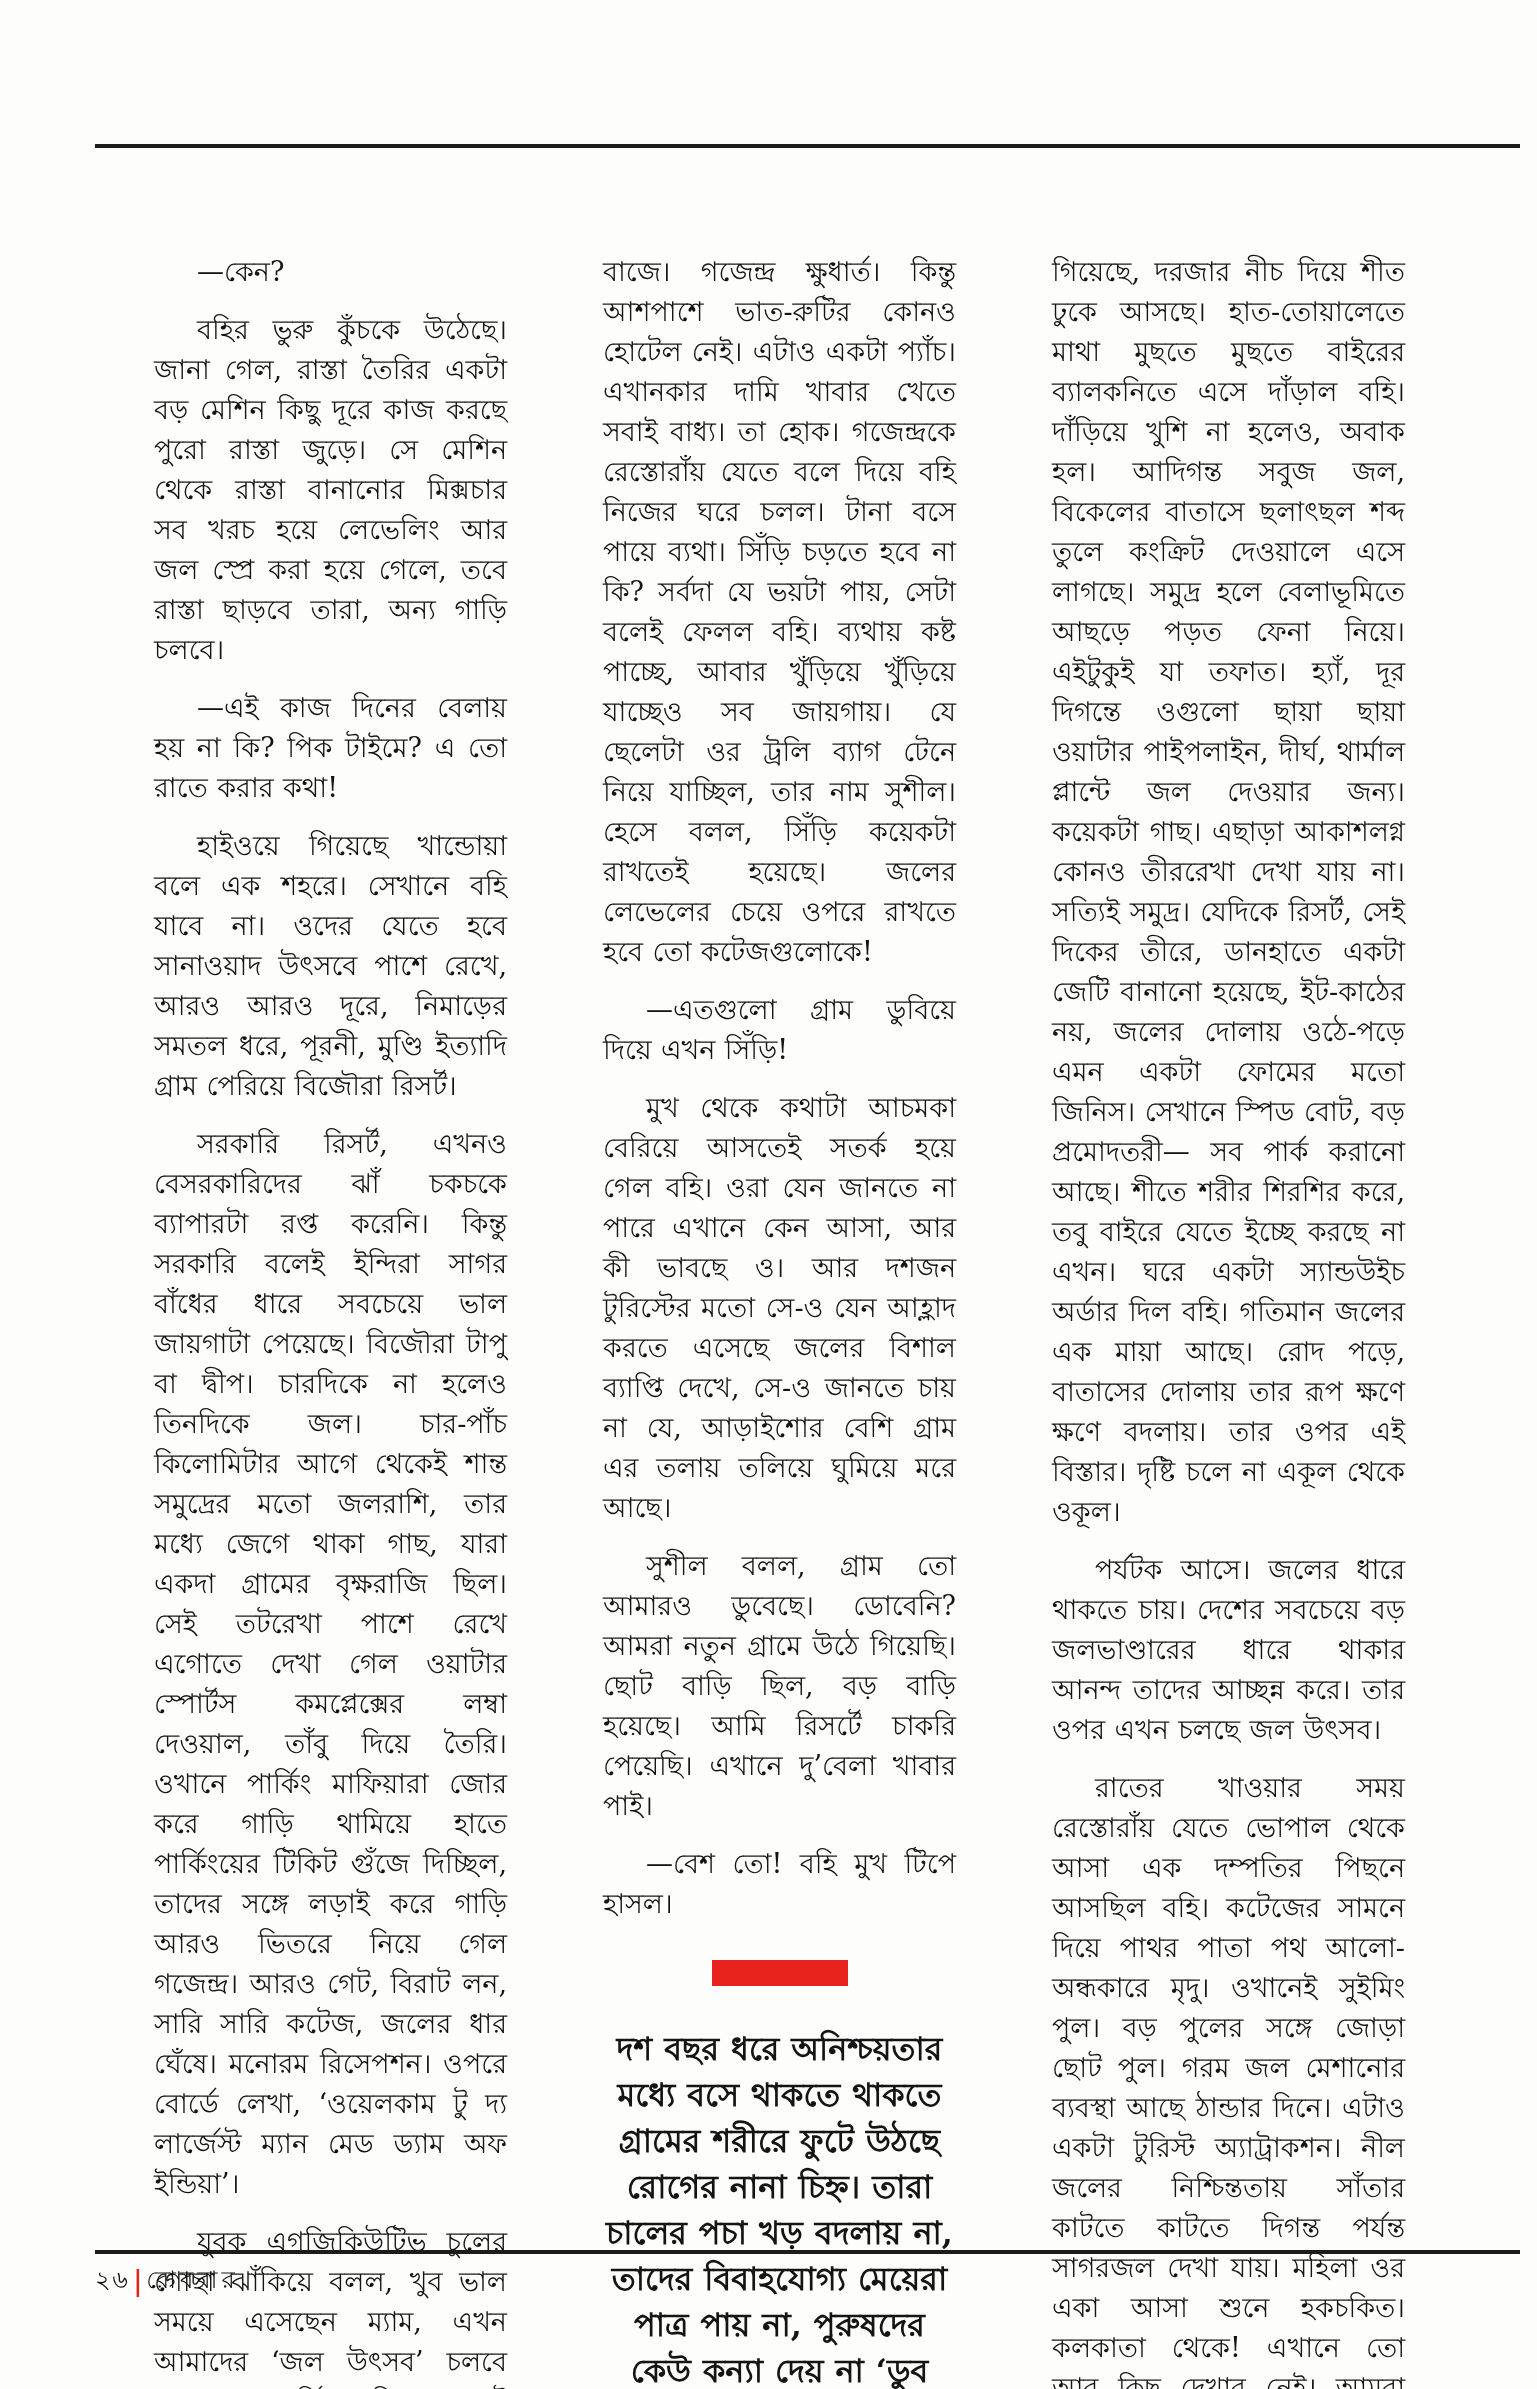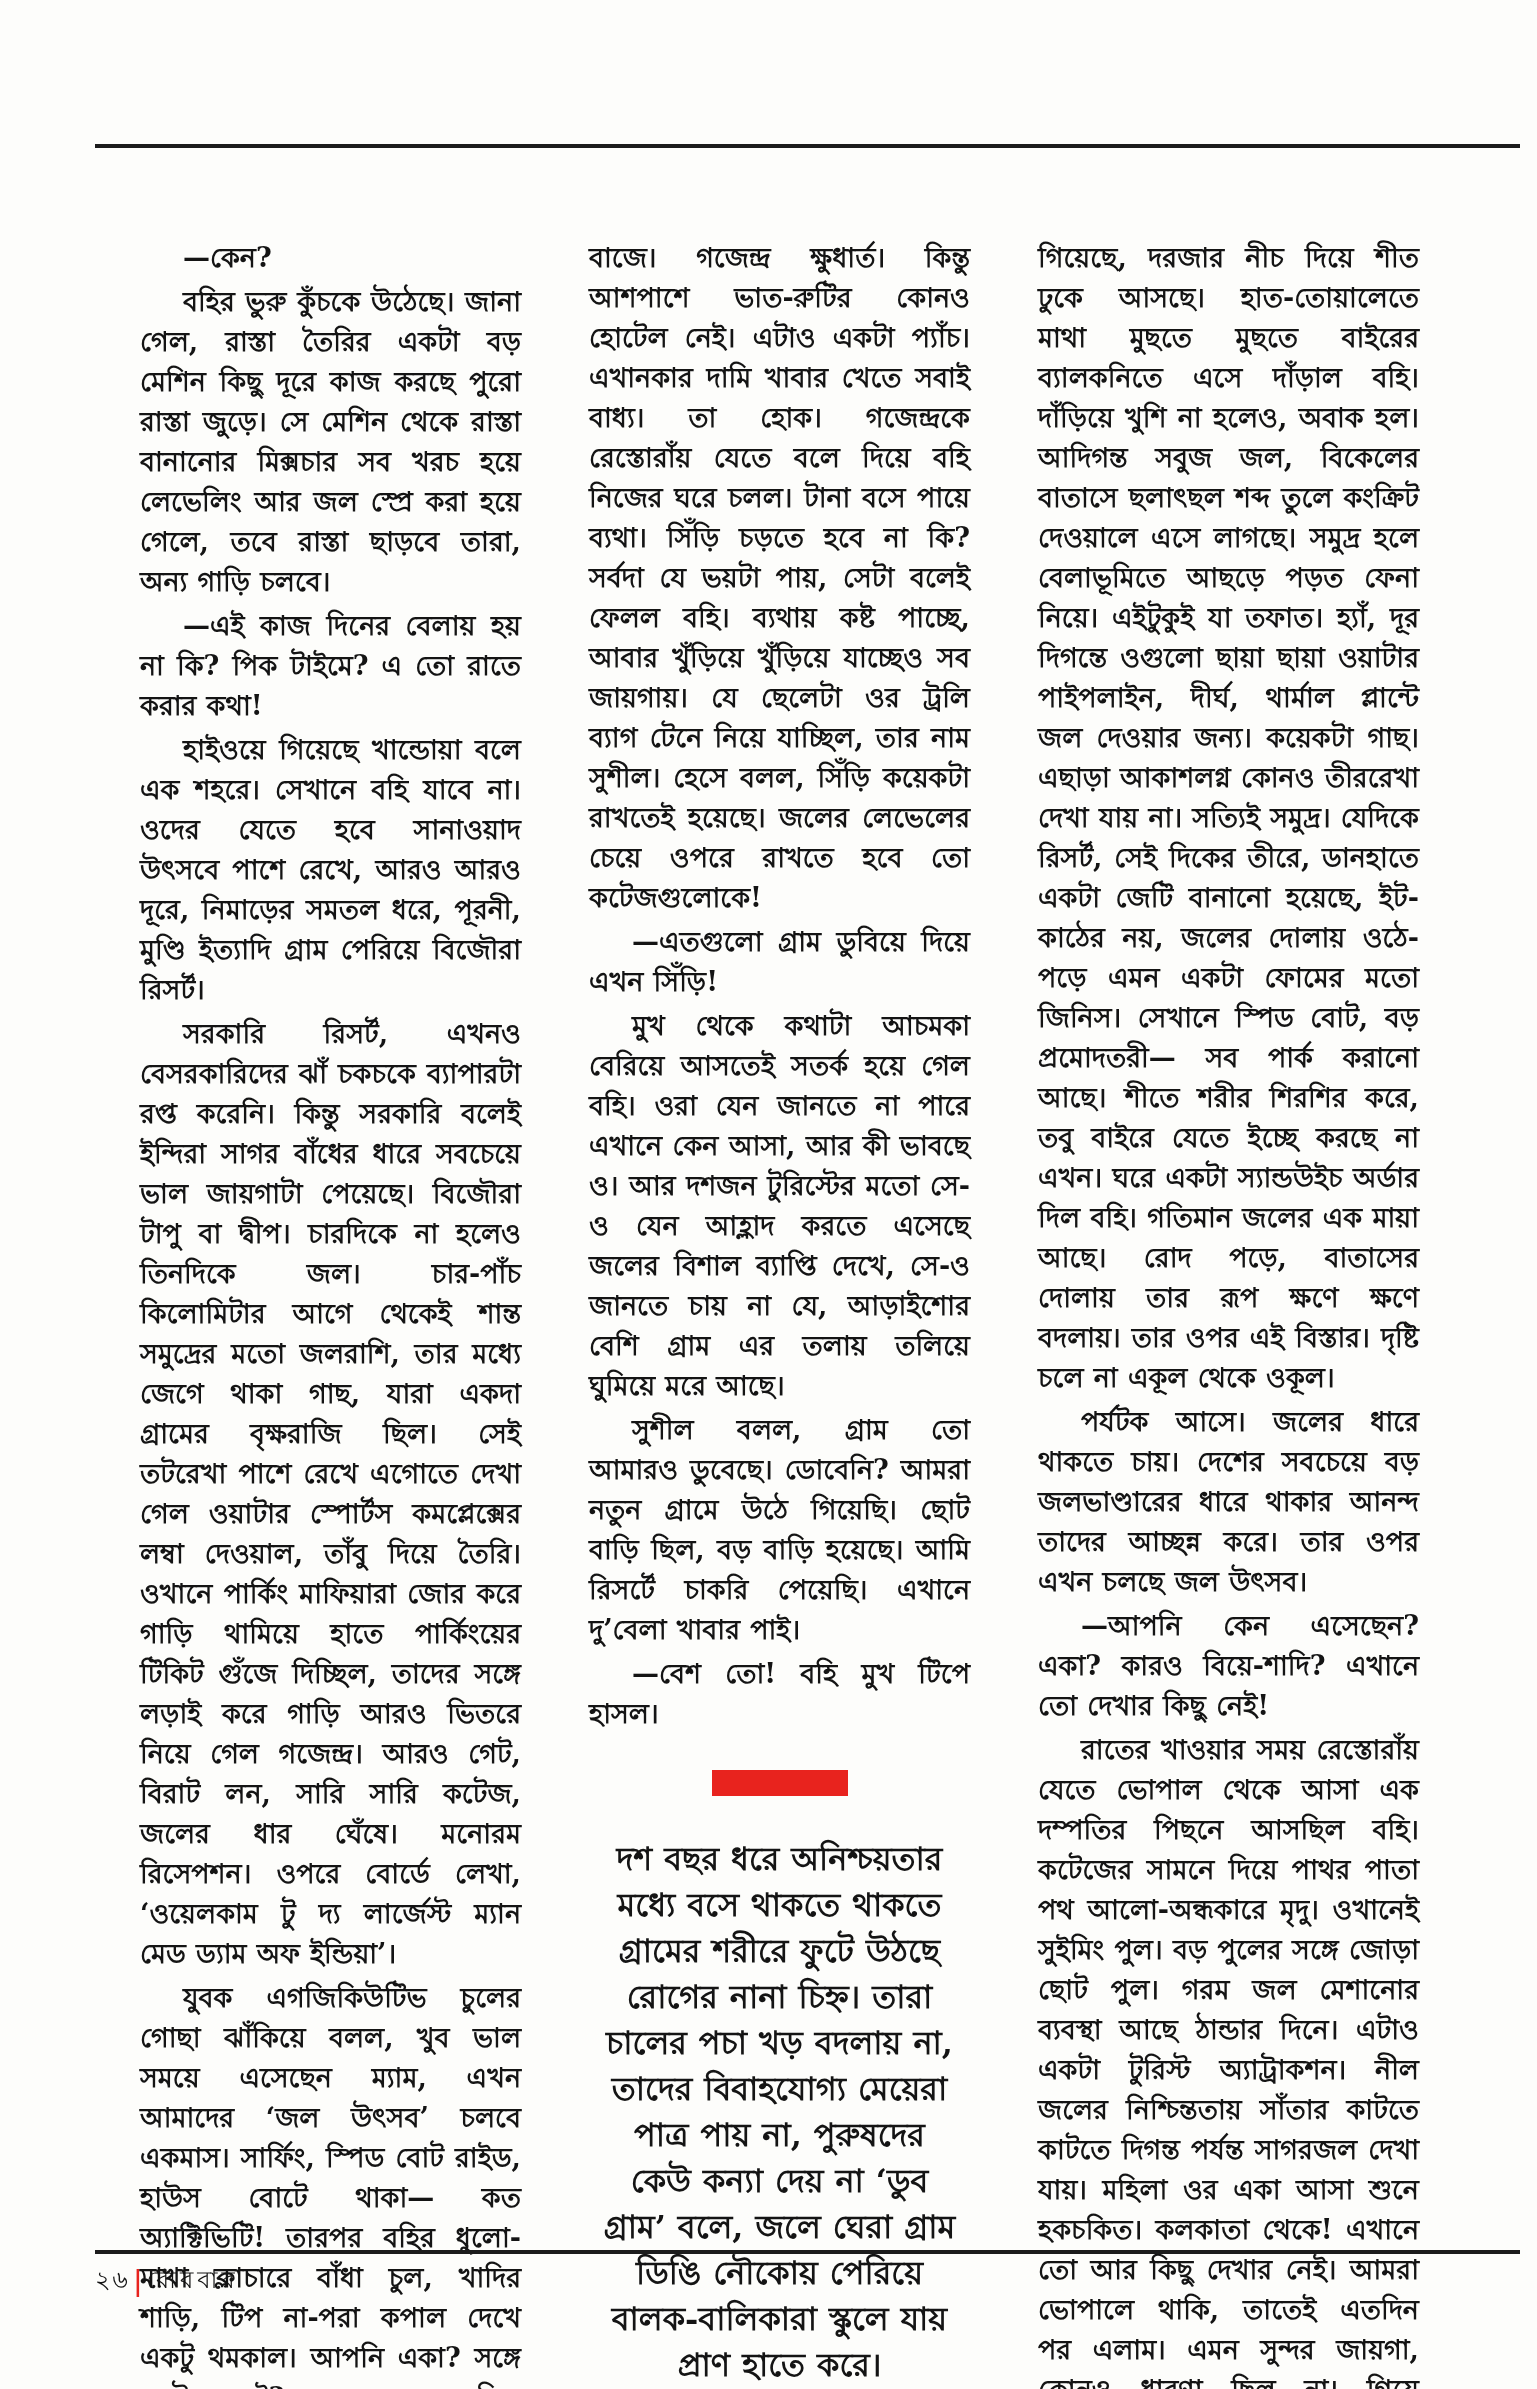--- a/index.html
+++ b/index.html
@@ -23,26 +23,25 @@
     position: absolute;
     top: 234px; left: 136px; width: 1287px;
     display: flex;
     gap: 60px;
   }
   .col {
     flex: 1 1 0;
     min-width: 0;
   }
   .para {
-    margin: 4px;
+    margin: 18px;
     font-size: 27px;
     line-height: 40px;
     text-align: justify;
     word-spacing: 0.8px;
-    font-weight: bold;
   }
   .para.indent { text-indent: 43px; }
 
   .pullquote {
     margin: 36px 0 0 0;
     padding: 0;
   }
   .redbar {
     width: 136px; height: 25.6px;
     margin: 0 auto;
@@ -103,21 +102,20 @@
       <div class="redbar"></div>
       <p class="quote-text para">দশ বছর ধরে অনিশ্চয়তার মধ্যে বসে থাকতে থাকতে গ্রামের শরীরে ফুটে উঠছে রোগের নানা চিহ্ন। তারা চালের পচা খড় বদলায় না, তাদের বিবাহযোগ্য মেয়েরা পাত্র পায় না, পুরুষদের কেউ কন্যা দেয় না ‘ডুব গ্রাম’ বলে, জলে ঘেরা গ্রাম ডিঙি নৌকোয় পেরিয়ে বালক-বালিকারা স্কুলে যায় প্রাণ হাতে করে।</p>
 
     </figure>
   </div>
 
   <div class="col">
     <div>
         <p class="para">গিয়েছে, দরজার নীচ দিয়ে শীত ঢুকে আসছে। হাত-তোয়ালেতে মাথা মুছতে মুছতে বাইরের ব্যালকনিতে এসে দাঁড়াল বহি। দাঁড়িয়ে খুশি না হলেও, অবাক হল। আদিগন্ত সবুজ জল, বিকেলের বাতাসে ছলাৎছল শব্দ তুলে কংক্রিট দেওয়ালে এসে লাগছে। সমুদ্র হলে বেলাভূমিতে আছড়ে পড়ত ফেনা নিয়ে। এইটুকুই যা তফাত। হ্যাঁ, দূর দিগন্তে ওগুলো ছায়া ছায়া ওয়াটার পাইপলাইন, দীর্ঘ, থার্মাল প্লান্টে জল দেওয়ার জন্য। কয়েকটা গাছ। এছাড়া আকাশলগ্ন কোনও তীররেখা দেখা যায় না। সত্যিই সমুদ্র। যেদিকে রিসর্ট, সেই দিকের তীরে, ডানহাতে একটা জেটি বানানো হয়েছে, ইট-কাঠের নয়, জলের দোলায় ওঠে-পড়ে এমন একটা ফোমের মতো জিনিস। সেখানে স্পিড বোট, বড় প্রমোদতরী— সব পার্ক করানো আছে। শীতে শরীর শিরশির করে, তবু বাইরে যেতে ইচ্ছে করছে না এখন। ঘরে একটা স্যান্ডউইচ অর্ডার দিল বহি। গতিমান জলের এক মায়া আছে। রোদ পড়ে, বাতাসের দোলায় তার রূপ ক্ষণে ক্ষণে বদলায়। তার ওপর এই বিস্তার। দৃষ্টি চলে না একূল থেকে ওকূল।</p>
         <p class="para indent">পর্যটক আসে। জলের ধারে থাকতে চায়। দেশের সবচেয়ে বড় জলভাণ্ডারের ধারে থাকার আনন্দ তাদের আচ্ছন্ন করে। তার ওপর এখন চলছে জল উৎসব।</p>
-        <p class="para indent">—আপনি কেন এসেছেন? একা? কারও বিয়ে-শাদি? এখানে তো দেখার কিছু নেই!</p>
         <p class="para indent">রাতের খাওয়ার সময় রেস্তোরাঁয় যেতে ভোপাল থেকে আসা এক দম্পতির পিছনে আসছিল বহি। কটেজের সামনে দিয়ে পাথর পাতা পথ আলো-অন্ধকারে মৃদু। ওখানেই সুইমিং পুল। বড় পুলের সঙ্গে জোড়া ছোট পুল। গরম জল মেশানোর ব্যবস্থা আছে ঠান্ডার দিনে। এটাও একটা টুরিস্ট অ্যাট্রাকশন। নীল জলের নিশ্চিন্ততায় সাঁতার কাটতে কাটতে দিগন্ত পর্যন্ত সাগরজল দেখা যায়। মহিলা ওর একা আসা শুনে হকচকিত। কলকাতা থেকে! এখানে তো আর কিছু দেখার নেই। আমরা ভোপালে থাকি, তাতেই এতদিন পর এলাম। এমন সুন্দর জায়গা, কোনও ধারণা ছিল না। গিয়ে বন্ধুদের বলব।</p>
         <p class="para indent">—মাঝখানে কাজ বন্ধ ছিল শুনেছি।</p>
       </div>
   </div>
 </div>
 
 <div id="bottom-rule" class="rule"></div>
 
 <div id="footer">
   <span class="pagenum">২৬</span>

